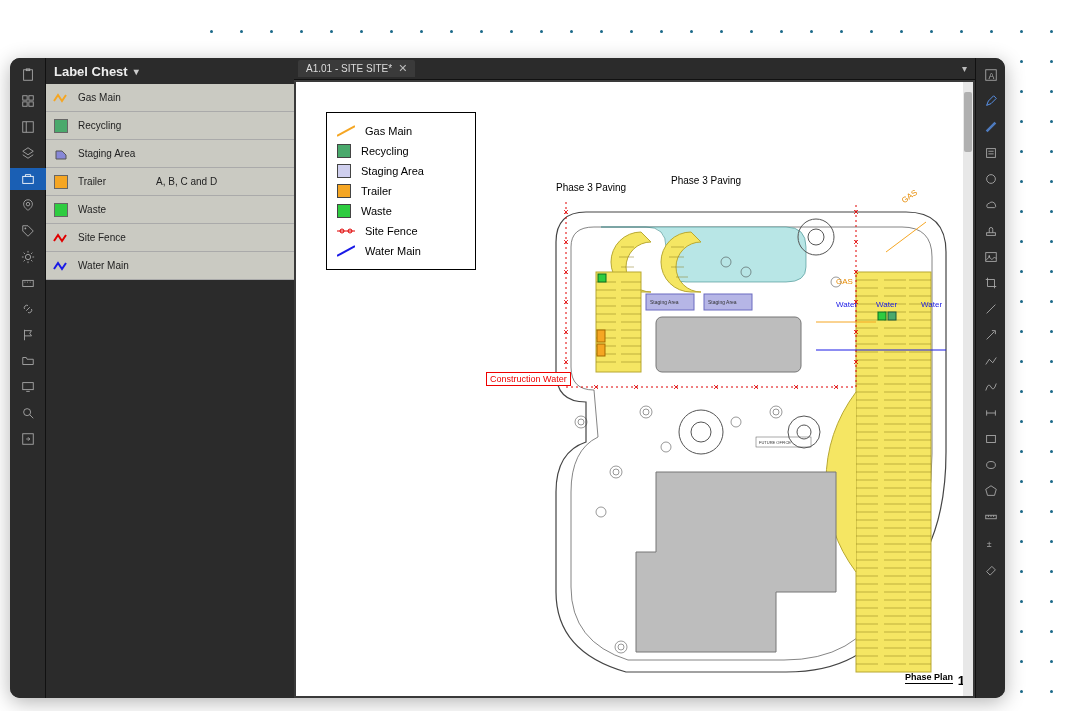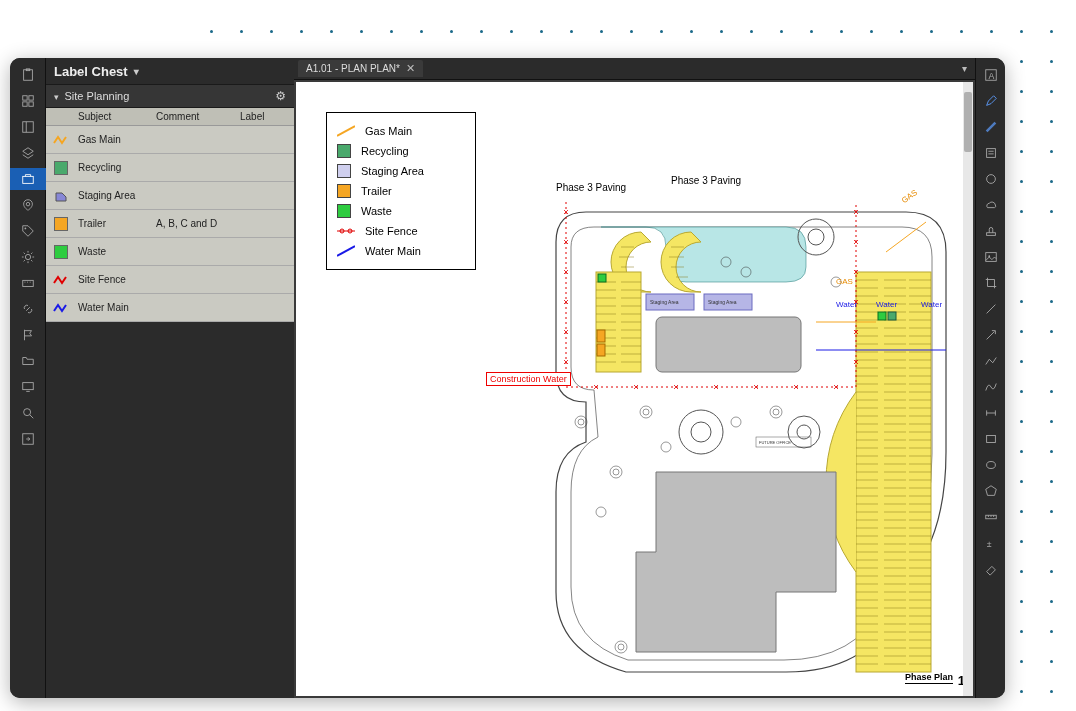--- a/index.html
+++ b/index.html
@@ -822,30 +822,20 @@
           <path d="M6 8 L10 8 M8 6 L10 8 L8 10" fill="none" stroke="currentColor"></path>
         </svg>
       </div>
   </div>
 
   <div class="panel">
     <div class="panel-title">
       <span>Label Chest</span>
       <span class="chev">▾</span>
     </div>
-    <div class="panel-sub">
-      <span><span class="chev">▾</span><span>Site Planning</span></span>
-      <span class="gear">⚙</span>
-    </div>
-    <div class="list-header">
-      <div class="col1"></div>
-      <div class="col2">Subject</div>
-      <div class="col3">Comment</div>
-      <div class="col4">Label</div>
-    </div>
     <div id="tool-list">
         <div class="list-row">
           <div class="col1">
             <svg class="zigzag" viewBox="0 0 16 14">
               <path d="M1 10 L5 4 L9 10 L13 4" fill="none" stroke="#f5a623" stroke-width="2"></path>
             </svg>
           </div>
     <div class="col2">Gas Main</div>
     <div class="col3"></div>
     <div class="col4"></div>
@@ -903,21 +893,21 @@
     <div class="col2">Water Main</div>
     <div class="col3"></div>
     <div class="col4"></div>
         </div>
       </div>
   </div>
 
   <div class="main-area">
     <div class="tab-bar">
       <div class="tab">
-        <span>A1.01 - PLAN PLAN*</span>
+        <span>A1.01 - SITE SITE*</span>
         <span class="close">✕</span>
       </div>
       <span class="chev-down">▾</span>
     </div>
     <div class="canvas-wrap">
       <div class="canvas">
 
         <div class="legend-box" id="legend-box">
             <div class="legend-row">
               <svg width="18" height="14">

